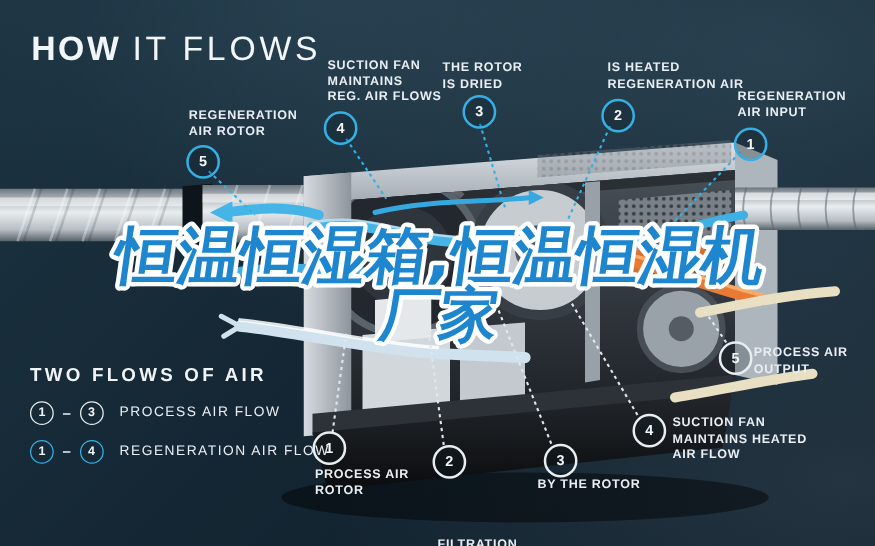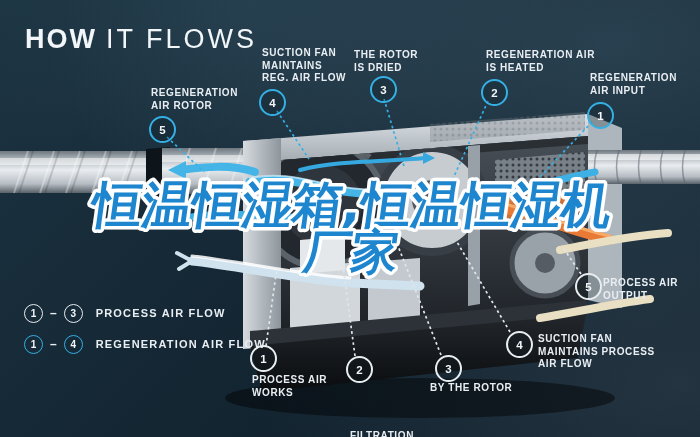--- a/index.html
+++ b/index.html
@@ -43,21 +43,21 @@
   .b-p5{left:575px;top:273px;} .t-p5{left:603px;top:277px;}
   .legend{position:absolute;left:24px;top:292px;z-index:5;}
   .legend .head{color:#f0f4f6;font-size:15px;font-weight:700;letter-spacing:2.6px;white-space:nowrap;}
   .lrow{display:flex;align-items:center;margin-top:11px;height:20px;}
   .sbadge{
     width:19px;height:19px;border-radius:50%;display:flex;align-items:center;justify-content:center;
     font-size:10px;font-weight:bold;color:#f2f6f8;box-sizing:border-box;
   }
   .sbc{border:1.6px solid #35b0e5;} .sbw{border:1.6px solid #e8edf0;}
   .ldash{color:#e8edf0;font-weight:bold;margin:0 7px;font-size:12px;}
-  .lrow .txt{margin-left:13px;color:#e9eef3;font-size:11px;font-weight:bold;letter-spacing:1.2px;white-space:nowrap;}
+  .lrow .txt{margin-left:13px;color:#e9eef3;font-size:11px;font-weight:normal;letter-spacing:1.2px;white-space:nowrap;}
   .wm{z-index:6;pointer-events:none;}
 </style>
 </head>
 <body>
 
 <div class="stage">
 
   <svg class="art" width="700" height="437" viewBox="0 0 700 437">
     <defs>
       <linearGradient id="ductGrad" x1="0" y1="0" x2="0" y2="1">
@@ -183,64 +183,65 @@
 
   <div class="badge bc b-r5">5</div>
   <div class="lbl t-r5">
     <span>REGENERATION</span>
     <span>AIR ROTOR</span>
   </div>
   <div class="badge bc b-r4">4</div>
   <div class="lbl t-r4">
     <span>SUCTION FAN</span>
     <span>MAINTAINS</span>
-    <span>REG. AIR FLOW</span>
+    <span>REG. AIR FLOWS</span>
   </div>
   <div class="badge bc b-r3">3</div>
   <div class="lbl t-r3">
     <span>THE ROTOR</span>
     <span>IS DRIED</span>
   </div>
   <div class="badge bc b-r2">2</div>
   <div class="lbl t-r2">
+    <span>IS HEATED</span>
     <span>REGENERATION AIR</span>
-    <span>IS HEATED</span>
   </div>
   <div class="badge bc b-r1">1</div>
   <div class="lbl t-r1">
     <span>REGENERATION</span>
     <span>AIR INPUT</span>
   </div>
 
   <div class="badge bw b-p1">1</div>
   <div class="lbl t-p1">
     <span>PROCESS AIR</span>
-    <span>WORKS</span>
+    <span>ROTOR</span>
   </div>
   <div class="badge bw b-p2">2</div>
   <div class="lbl t-p2">
     <span>FILTRATION</span>
   </div>
   <div class="badge bw b-p3">3</div>
   <div class="lbl t-p3">
     <span>BY THE ROTOR</span>
   </div>
   <div class="badge bw b-p4">4</div>
   <div class="lbl t-p4">
     <span>SUCTION FAN</span>
-    <span>MAINTAINS PROCESS</span>
+    <span>MAINTAINS HEATED</span>
     <span>AIR FLOW</span>
   </div>
   <div class="badge bw b-p5">5</div>
   <div class="lbl t-p5">
     <span>PROCESS AIR</span>
     <span>OUTPUT</span>
   </div>
 
   <div class="legend">
+    <div class="head">TWO FLOWS OF AIR</div>
     <div class="lrow">
       <span class="sbadge sbw">1</span>
       <span class="ldash">–</span>
       <span class="sbadge sbw">3</span>
       <span class="txt">PROCESS AIR FLOW</span>
     </div>
     <div class="lrow">
       <span class="sbadge sbc">1</span>
       <span class="ldash">–</span>
       <span class="sbadge sbc">4</span>

